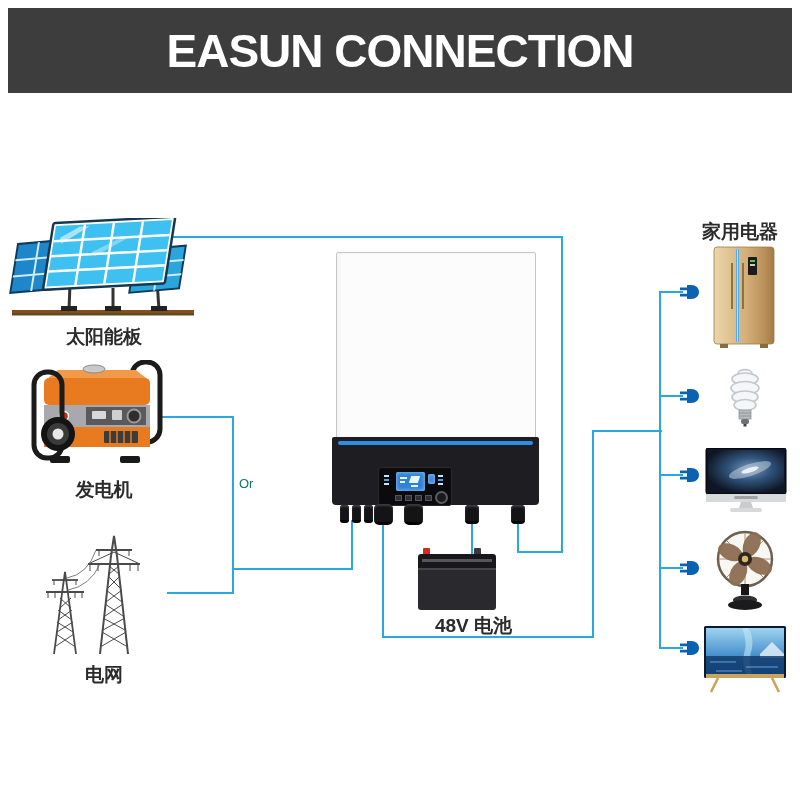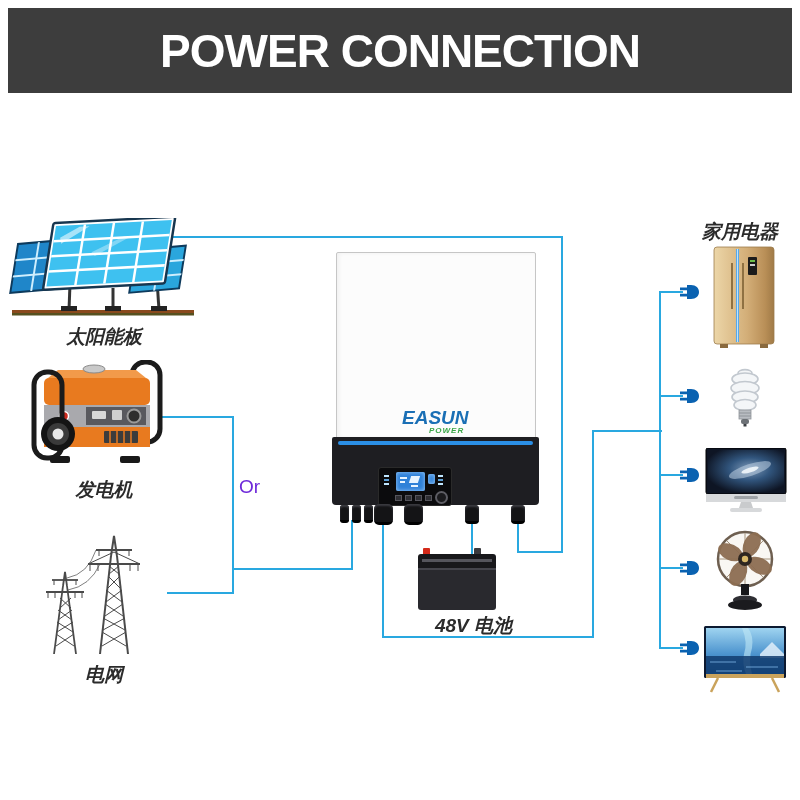--- a/index.html
+++ b/index.html
@@ -4,22 +4,22 @@
 <style>
   html,body{margin:0;padding:0;}
   body{width:800px;height:800px;background:#ffffff;font-family:"Liberation Sans",sans-serif;position:relative;overflow:hidden;}
   .abs{position:absolute;}
   
   .header{left:8px;top:8px;width:784px;height:85px;background:var(--header_bg,#3d3d3d);display:flex;align-items:center;justify-content:center;}
   .header h1{margin:0;color:#fff;font-size:46px;font-weight:bold;letter-spacing:-1px;}
   
   .wire{background:var(--wire,#29a8e0);}
   
-  .lbl{font-size:19px;font-weight:bold;color:#2b2b2b;text-align:center;font-style:italic;}
-  .or{font-size:19px;color:#6d28d9;}
+  .lbl{font-size:19px;font-weight:bold;color:#2b2b2b;text-align:center;}
+  .or{font-size:13px;color:#0f766e;}
   
   .inv-white{background:#fcfcfc;border:1px solid #c6c6c6;border-radius:2px;box-shadow:inset 2px 0 4px rgba(0,0,0,.05);}
   .inv-black{background:#1e1e22;border-radius:2px 2px 4px 4px;}
   .inv-stripe{background:var(--accent_blue,#2b8fe6);border-radius:2px;}
   .inv-panel{background:#0b0b0d;border:1px solid #2a2a2a;border-radius:3px;}
   .lcd{background:#2f81d8;border-radius:2px;box-shadow:inset 0 0 4px #9cc9f5;}
   .lcd i{position:absolute;background:#e8f4ff;display:block;}
   .led{width:5px;height:2px;background:#bfe6ff;margin:2px 0;}
   .led.dim{background:#5b9fd6;}
   .pbtn{width:5px;height:4px;background:#2e2e33;border:1px solid #55555c;}
@@ -29,21 +29,21 @@
   .bat-lid{background:#18181b;border-radius:3px 3px 0 0;}
   .bat-body{background:#29292e;border-radius:0 0 3px 3px;box-shadow:inset 0 2px 0 #45454c;}
   .brand{font-style:italic;font-weight:bold;color:var(--brand_blue,#1a6fb5);font-size:19px;letter-spacing:0;line-height:1;}
   .brand-sub{font-style:italic;font-weight:bold;color:var(--brand_green,#3aa648);font-size:8px;letter-spacing:1px;margin-left:27px;margin-top:-1px;}
   svg{display:block;}
 </style>
 </head>
 <body>
 
 <div class="abs header">
-  <h1>POWER CONNECTION</h1>
+  <h1>EASUN CONNECTION</h1>
 </div>
 
 <div class="abs wire" style="left:157px;top:236px;width:406px;height:2px"></div>
 <div class="abs wire" style="left:561px;top:236px;width:2px;height:317px"></div>
 <div class="abs wire" style="left:517px;top:551px;width:46px;height:2px"></div>
 <div class="abs wire" style="left:517px;top:523px;width:2px;height:30px"></div>
 <div class="abs wire" style="left:162px;top:416px;width:71px;height:2px"></div>
 <div class="abs wire" style="left:232px;top:416px;width:2px;height:178px"></div>
 <div class="abs wire" style="left:167px;top:592px;width:66px;height:2px"></div>
 <div class="abs wire" style="left:232px;top:568px;width:120px;height:2px"></div>
@@ -185,24 +185,20 @@
         <path d="M46,78 Q68,74 78,52" opacity="0.7"></path>
     </g>
   </svg>
 </div>
 <div class="abs lbl" style="left:29px;top:662px;width:150px">电网</div>
 
 <div class="abs or" style="left:239px;top:476px">Or</div>
 
 <div class="abs" style="left:332px;top:250px;width:207px;height:276px">
   <div class="abs inv-white" style="left:4px;top:2px;width:198px;height:185px"></div>
-  <div class="abs" style="left:70px;top:158px;width:110px">
-    <div class="brand">EASUN</div>
-    <div class="brand-sub">POWER</div>
-  </div>
   <div class="abs inv-black" style="left:0px;top:187px;width:207px;height:68px">
     <div class="abs inv-stripe" style="left:6px;top:4px;width:195px;height:4px"></div>
     <div class="abs inv-panel" style="left:46px;top:30px;width:72px;height:37px">
       <div class="abs" style="left:5px;top:5px">
         <div class="led"></div>
           <div class="led dim"></div>
           <div class="led"></div>
       </div>
       <div class="abs lcd" style="left:17px;top:4px;width:29px;height:19px">
         <i style="left:4px;top:5px;width:7px;height:2px"></i>

